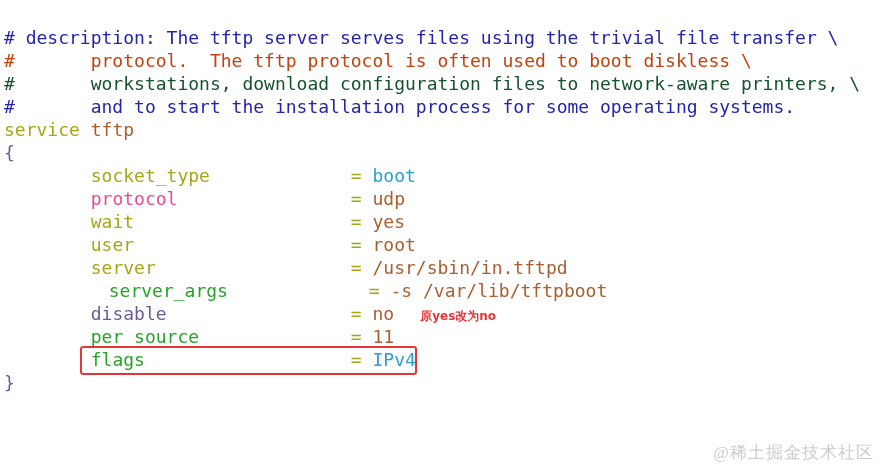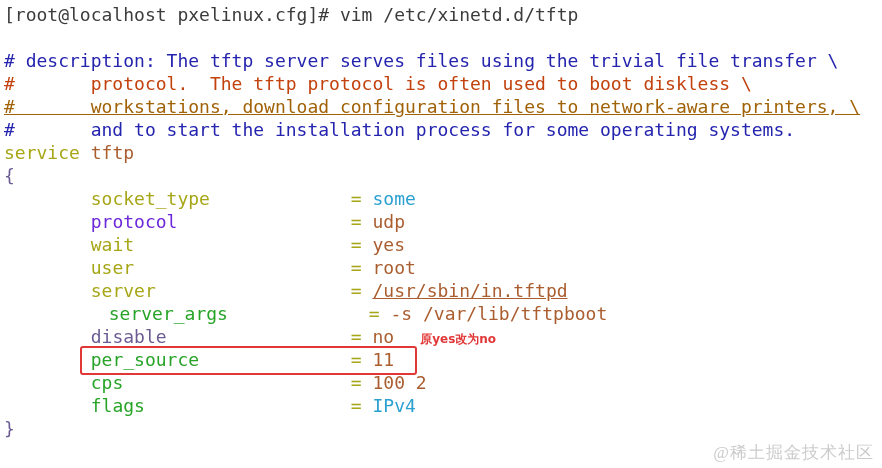--- a/index.html
+++ b/index.html
@@ -28,36 +28,34 @@
   .watermark{
     position:absolute;right:8px;bottom:4px;
     font-family:Liberation Serif, serif;
     font-size:17px;color:#cccccc;letter-spacing:1px;
   }
 </style>
 </head>
 <body>
 
 <div id="terminal">
-    <div class="line"><span style="color: rgb(60, 60, 60);">[root@localhost pxelinux.cfg]# vim /etc/xinetd.d/tftp</span></div>
     <div class="line"></div>
     <div class="line"><span style="color: rgb(36, 36, 175);"># description: The tftp server serves files using the trivial file transfer \</span></div>
     <div class="line"><span style="color: #c2410c;">#       protocol.  The tftp protocol is often used to boot diskless \</span></div>
-    <div class="line"><span style="color: #a16207; text-decoration: underline;">#       workstations, download configuration files to network-aware printers, \</span></div>
+    <div class="line"><span style="color: #14532d;">#       workstations, download configuration files to network-aware printers, \</span></div>
     <div class="line"><span style="color: rgb(36, 36, 175); text-align: center;">#       and to start the installation process for some operating systems.</span></div>
     <div class="line"><span style="color: rgb(166, 166, 22); margin-top: 32px;">service </span><span style="color: rgb(170, 93, 47);">tftp</span></div>
     <div class="line"><span style="color: rgb(109, 92, 147);">{</span></div>
-    <div class="line"><span style="color: rgb(60, 60, 60);">        </span><span style="color: rgb(166, 166, 22);">socket_type             </span><span style="color: rgb(166, 166, 22);">= </span><span style="color: rgb(42, 160, 208);">some</span></div>
-    <div class="line"><span style="color: rgb(60, 60, 60);">        </span><span style="color: #6d28d9;">protocol                </span><span style="color: rgb(166, 166, 22);">= </span><span style="color: rgb(170, 93, 47);">udp</span></div>
+    <div class="line"><span style="color: rgb(60, 60, 60);">        </span><span style="color: rgb(166, 166, 22);">socket_type             </span><span style="color: rgb(166, 166, 22);">= </span><span style="color: rgb(42, 160, 208);">boot</span></div>
+    <div class="line"><span style="color: rgb(60, 60, 60);">        </span><span style="color: #ec4899;">protocol                </span><span style="color: rgb(166, 166, 22);">= </span><span style="color: rgb(170, 93, 47);">udp</span></div>
     <div class="line"><span style="color: rgb(60, 60, 60);">        </span><span style="color: rgb(166, 166, 22);">wait                    </span><span style="color: rgb(166, 166, 22);">= </span><span style="color: rgb(170, 93, 47);">yes</span></div>
     <div class="line"><span style="color: rgb(60, 60, 60);">        </span><span style="color: rgb(166, 166, 22);">user                    </span><span style="color: rgb(166, 166, 22);">= </span><span style="color: rgb(170, 93, 47);">root</span></div>
-    <div class="line"><span style="color: rgb(60, 60, 60);">        </span><span style="color: rgb(166, 166, 22);">server                  </span><span style="color: rgb(166, 166, 22);">= </span><span style="color: rgb(170, 93, 47); text-decoration: underline;">/usr/sbin/in.tftpd</span></div>
+    <div class="line"><span style="color: rgb(60, 60, 60);">        </span><span style="color: rgb(166, 166, 22);">server                  </span><span style="color: rgb(166, 166, 22);">= </span><span style="color: rgb(170, 93, 47);">/usr/sbin/in.tftpd</span></div>
     <div class="line"><span style="color: rgb(60, 60, 60);">        </span><span style="color: rgb(39, 164, 39); margin-left: 18px;">server_args             </span><span style="color: rgb(166, 166, 22);">= </span><span style="color: rgb(170, 93, 47);">-s /var/lib/tftpboot</span></div>
     <div class="line"><span style="color: rgb(60, 60, 60);">        </span><span style="color: rgb(109, 92, 147);">disable                 </span><span style="color: rgb(166, 166, 22);">= </span><span style="color: rgb(170, 93, 47); text-align: right;">no</span><span class="annot" style="color: rgb(226, 55, 55);">原yes改为no</span></div>
     <div class="line"><span style="color: rgb(60, 60, 60);">        </span><span style="color: rgb(39, 164, 39);">per_source              </span><span style="color: rgb(166, 166, 22);">= </span><span style="color: rgb(170, 93, 47);">11</span></div>
-    <div class="line"><span style="color: rgb(60, 60, 60);">        </span><span style="color: rgb(39, 164, 39);">cps                     </span><span style="color: rgb(166, 166, 22);">= </span><span style="color: rgb(170, 93, 47);">100 2</span></div>
     <div class="line"><span style="color: rgb(60, 60, 60);">        </span><span style="color: rgb(39, 164, 39);">flags                   </span><span style="color: rgb(166, 166, 22);">= </span><span style="color: rgb(42, 160, 208);">IPv4</span></div>
     <div class="line"><span style="color: rgb(109, 92, 147);">}</span></div>
   </div>
 
 <div class="red-box" style="border-color: rgb(226, 55, 55);"></div>
 
 <div class="watermark" style="color: rgb(204, 204, 204);">@稀土掘金技术社区</div>
 
 </body></html>

